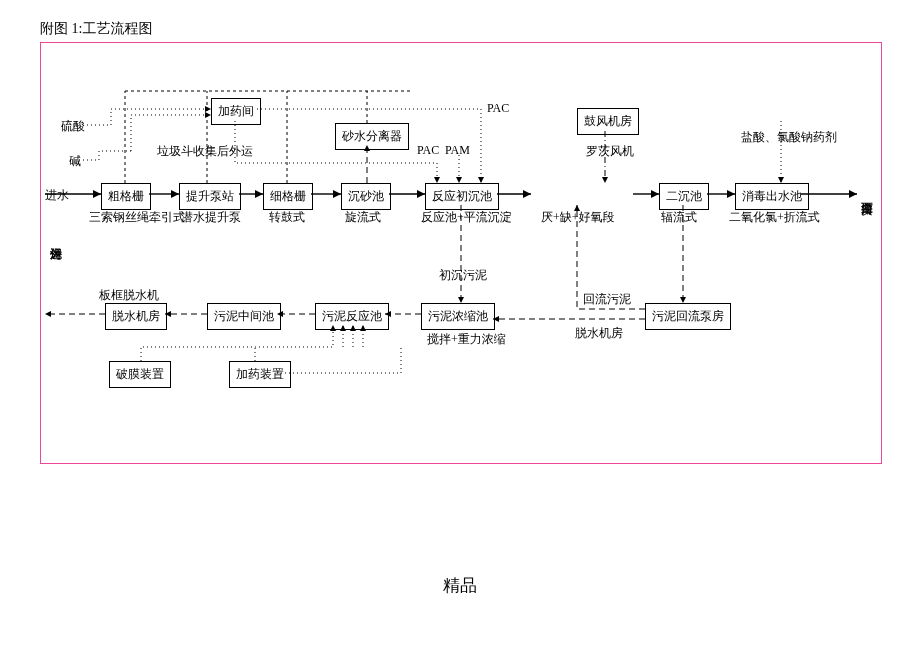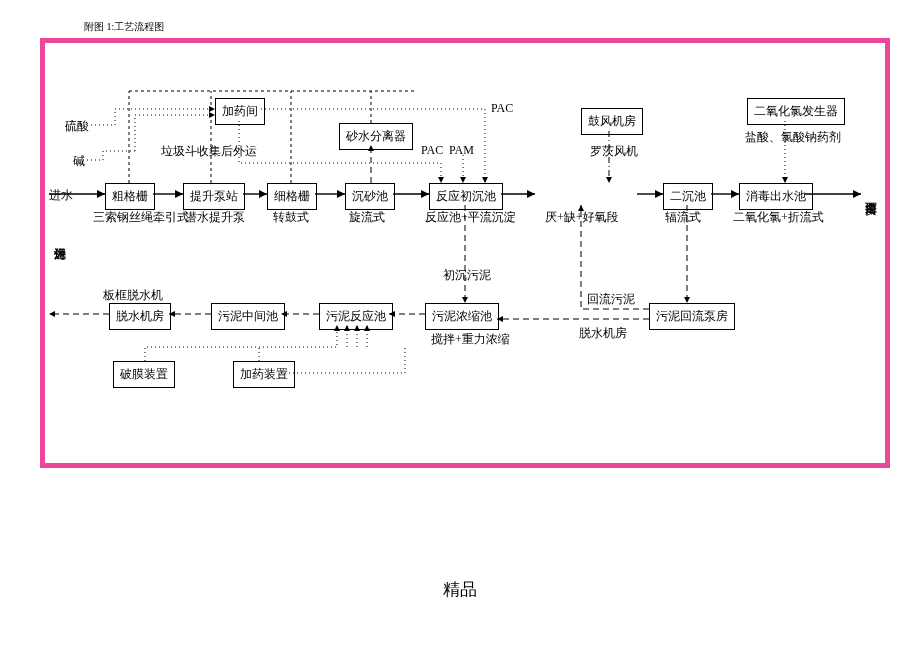--- a/index.html
+++ b/index.html
@@ -3,23 +3,23 @@
 <meta charset="utf-8">
 <style>
   body {
     margin: 0;
     padding: 20px 40px;
     font-family: "SimSun", "宋体", serif;
     font-size: 12px;
     background: #fff;
     color: #000;
   }
-  .page-title { font-size: 10px; margin-bottom: 4px; margin-left: 44px; }
+  .page-title { font-size: 14px; margin-bottom: 4px; }
   .frame {
-    border: 5px solid #ec4899;
+    border: 1px solid #ec4899;
     position: relative;
     width: 840px;
     height: 420px;
   }
   .node {
     position: absolute;
     border: 1px solid #000;
     background: #fff;
     padding: 4px 6px;
     text-align: center;
@@ -68,21 +68,20 @@
 </head>
 <body>
 
 <div class="page-title">附图 1:工艺流程图</div>
 
 <div class="frame">
 
   <div class="node" style="left:170px;top:55px">加药间</div>
   <div class="node" style="left:294px;top:80px">砂水分离器</div>
   <div class="node" style="left:536px;top:65px">鼓风机房</div>
-  <div class="node" style="left:702px;top:55px">二氧化氯发生器</div>
 
   <div class="node" style="left:60px; top:140px">粗格栅</div>
   <div class="node" style="left:138px;top:140px">提升泵站</div>
   <div class="node" style="left:222px;top:140px">细格栅</div>
   <div class="node" style="left:300px;top:140px">沉砂池</div>
   <div class="node" style="left:384px;top:140px">反应初沉池</div>
   <div class="node" style="left:618px;top:140px">二沉池</div>
   <div class="node" style="left:694px;top:140px">消毒出水池</div>
 
   <div class="node" style="left:64px; top:260px">脱水机房</div>

